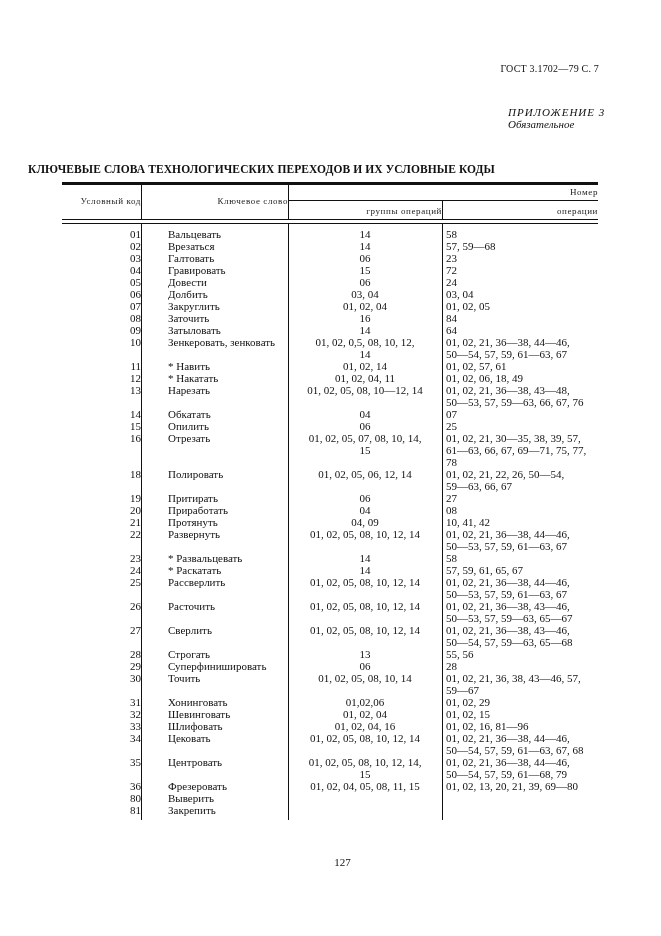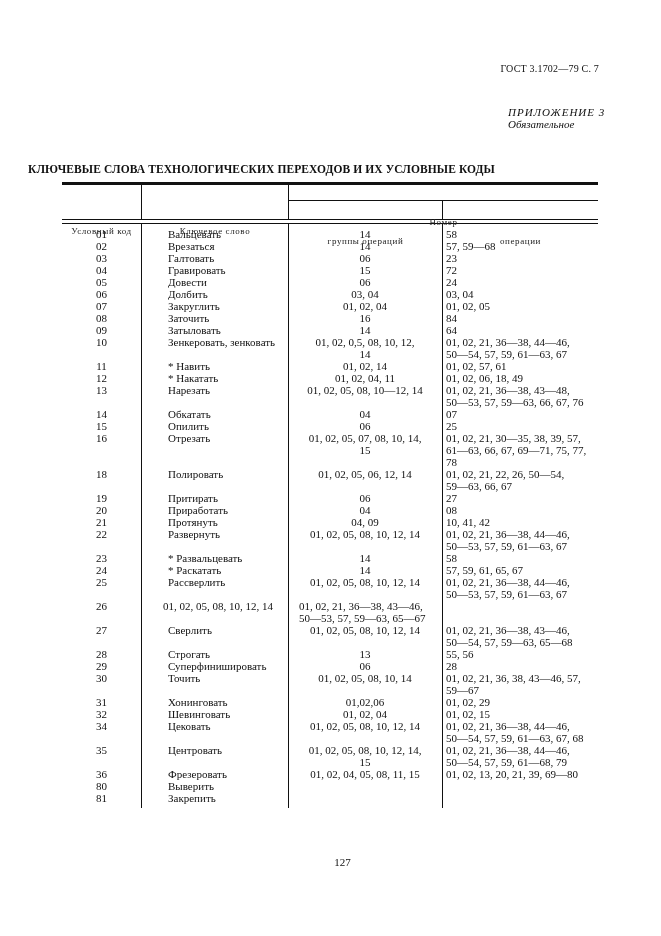--- a/index.html
+++ b/index.html
@@ -21,28 +21,27 @@
       font-weight: bold; font-size: 11.5px; letter-spacing: 0.1px;
     }
     .tbl {
       position: absolute; left: 62px; top: 182px; width: 536px;
     }
     .topline { height: 3px; background: #111; }
     .hdr { position: relative; height: 34px; }
     .hdr .vl { position: absolute; top: 0; width: 1px; background: #111; }
     .hdr-cell {
       position: absolute; font-size: 9px; letter-spacing: 0.6px; color: #222;
-      text-align: center;
-      margin-top: 30px;
+      text-align: right;
     }
     .dbl { height: 5px; border-top: 1px solid #111; border-bottom: 1px solid #111; box-sizing: border-box; }
     .body { position: relative; padding-top: 4px; }
     .body .vl { position: absolute; top: 0; bottom: -4px; width: 1px; background: #111; }
     .row { display: flex; font-size: 11px; line-height: 12px; }
-    .c1 { width: 79px; text-align: center; padding-right: 0; }
+    .c1 { width: 79px; text-align: right; padding-right: 0; }
     .c2 { width: 147px; padding-left: 27px; box-sizing: border-box; }
     .c3 { width: 154px; text-align: center; padding: 0 4px; box-sizing: border-box; }
     .c4 { width: 156px; text-align: left; padding: 0 0 0 4px; box-sizing: border-box; }
     .page-num {
       position: absolute; top: 856px; left: 12px; width: 661px; text-align: center; font-size: 11px;
     }
   </style>
 </head>
 <body>
 
@@ -317,20 +316,21 @@
         <div class="c3">
           <div>01, 02, 05, 08, 10, 12, 14</div>
         </div>
         <div class="c4">
           <div>01, 02, 21, 36—38, 44—46,</div>
           <div>50—53, 57, 59, 61—63, 67</div>
         </div>
       </div>
       <div class="row">
         <div class="c1">26</div>
+        <div class="c2">Расточить</div>
         <div class="c3">
           <div>01, 02, 05, 08, 10, 12, 14</div>
         </div>
         <div class="c4">
           <div>01, 02, 21, 36—38, 43—46,</div>
           <div>50—53, 57, 59—63, 65—67</div>
         </div>
       </div>
       <div class="row">
         <div class="c1">27</div>
@@ -385,20 +385,30 @@
         </div>
       </div>
       <div class="row">
         <div class="c1">32</div>
         <div class="c2">Шевинговать</div>
         <div class="c3">
           <div>01, 02, 04</div>
         </div>
         <div class="c4">
           <div>01, 02, 15</div>
+        </div>
+      </div>
+      <div class="row">
+        <div class="c1">33</div>
+        <div class="c2">Шлифовать</div>
+        <div class="c3">
+          <div>01, 02, 04, 16</div>
+        </div>
+        <div class="c4">
+          <div>01, 02, 16, 81—96</div>
         </div>
       </div>
       <div class="row">
         <div class="c1">34</div>
         <div class="c2">Цековать</div>
         <div class="c3">
           <div>01, 02, 05, 08, 10, 12, 14</div>
         </div>
         <div class="c4">
           <div>01, 02, 21, 36—38, 44—46,</div>

